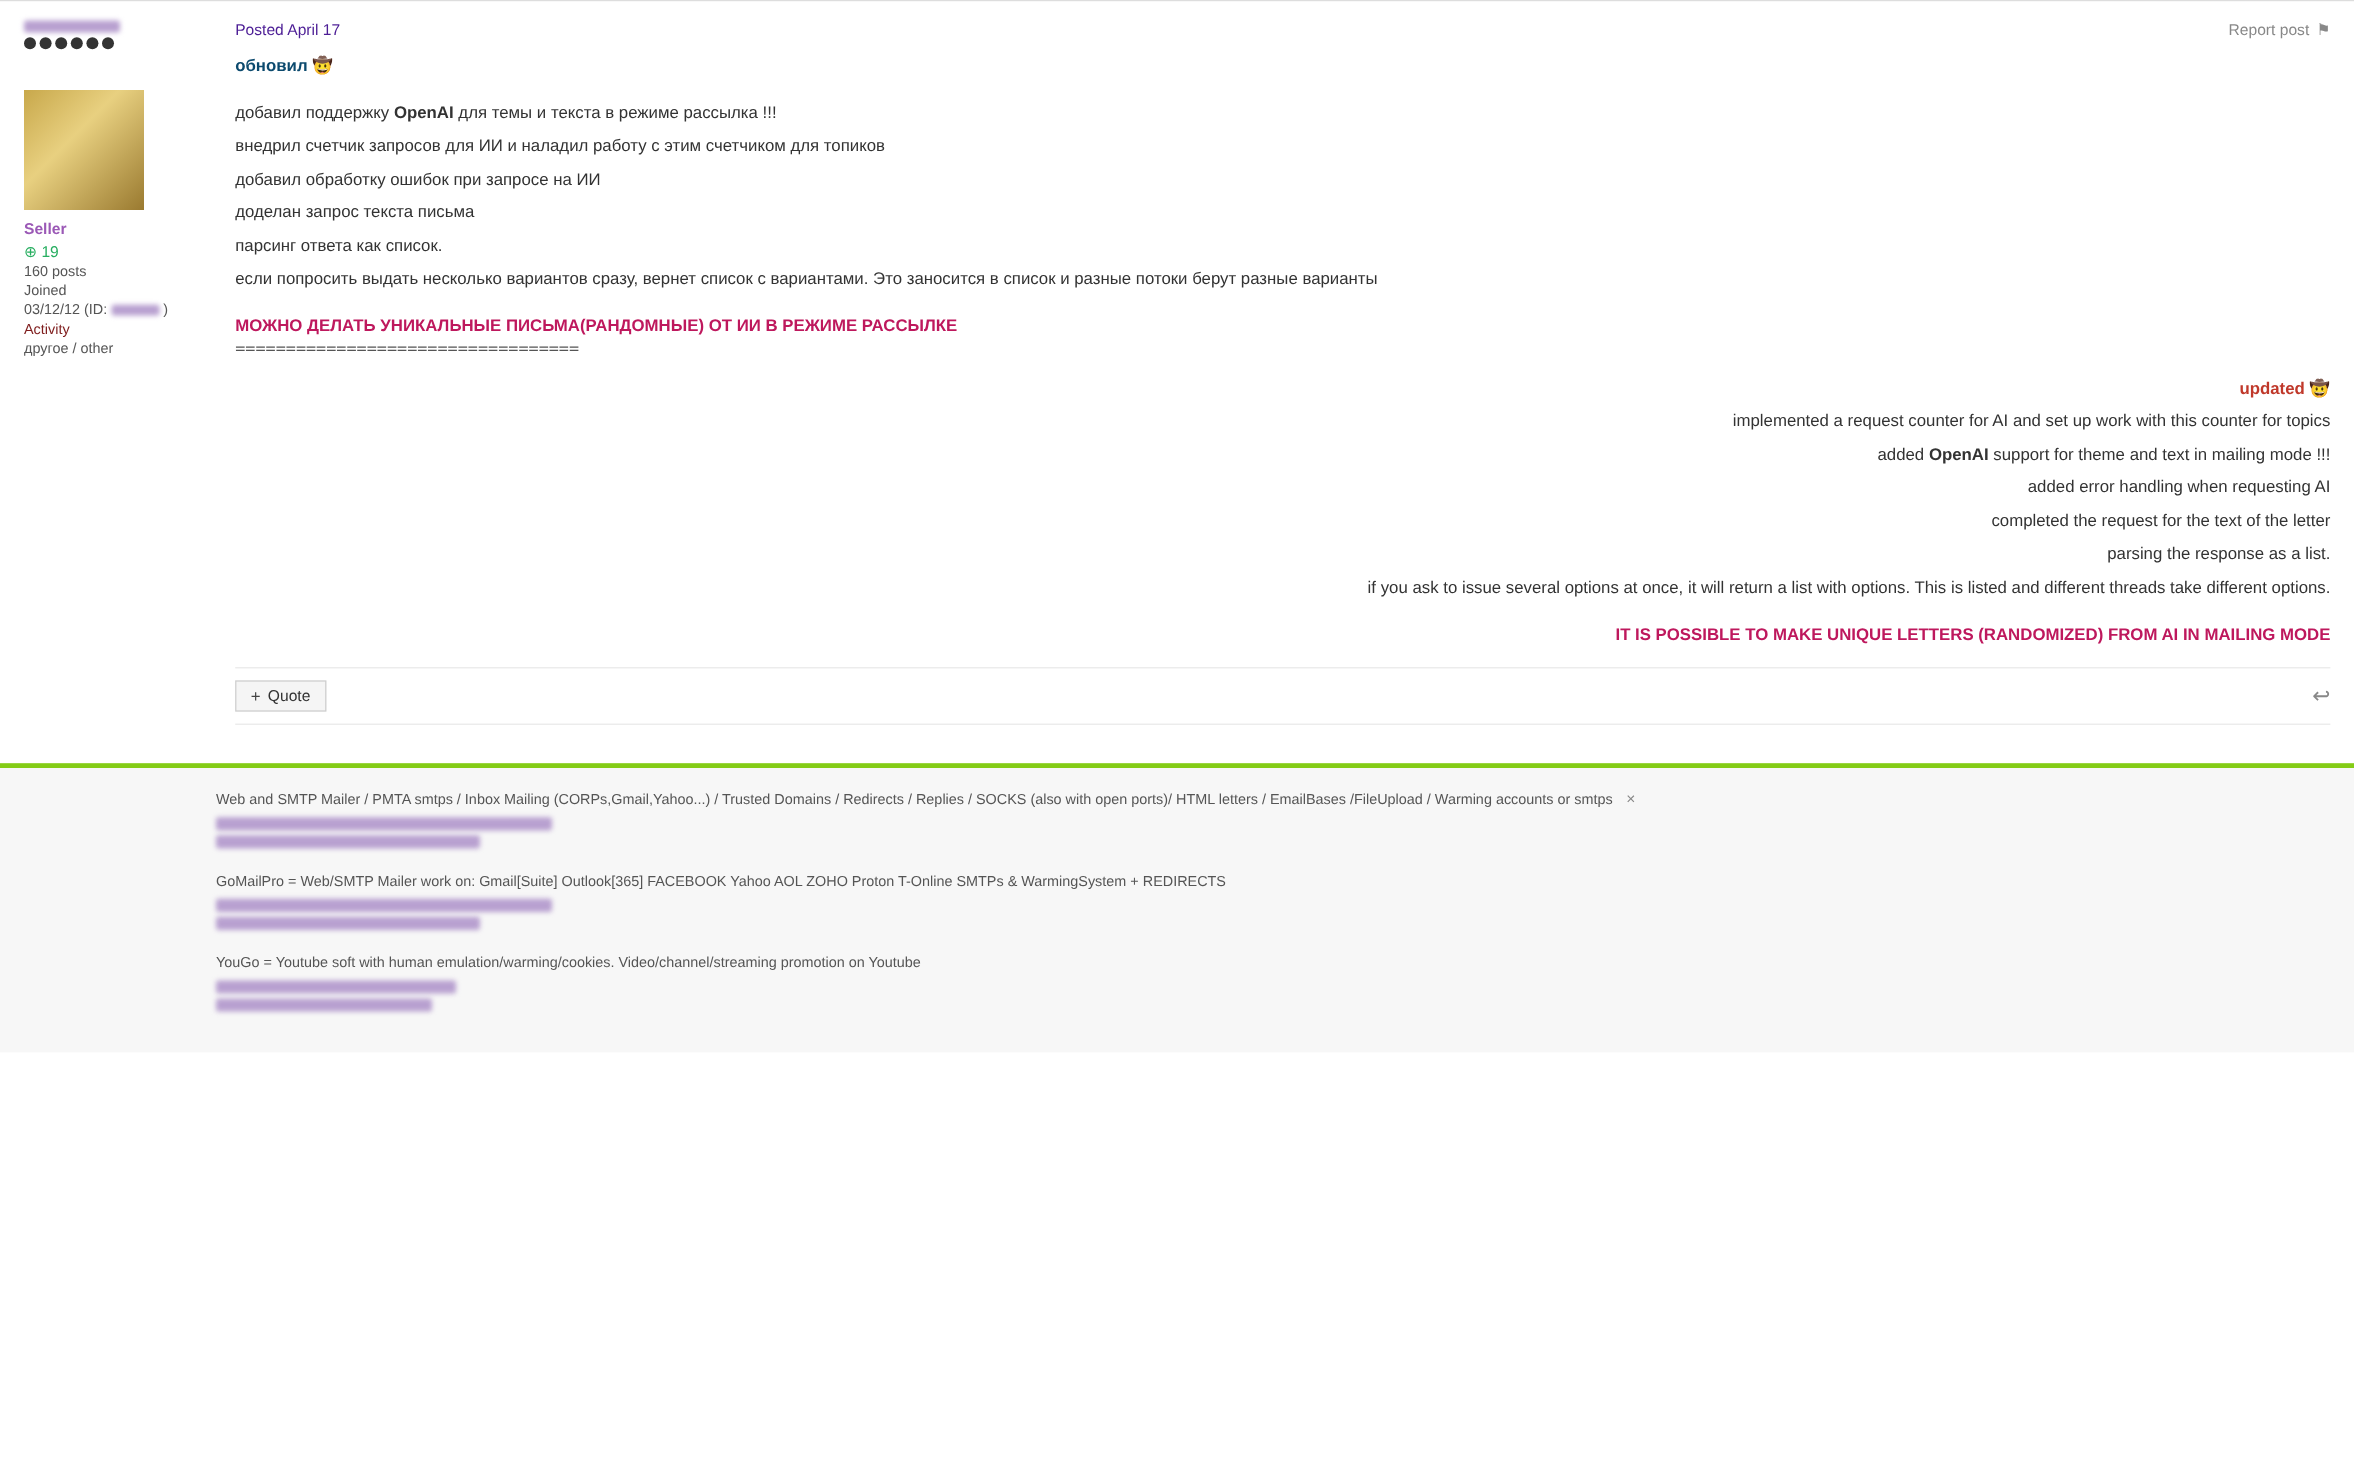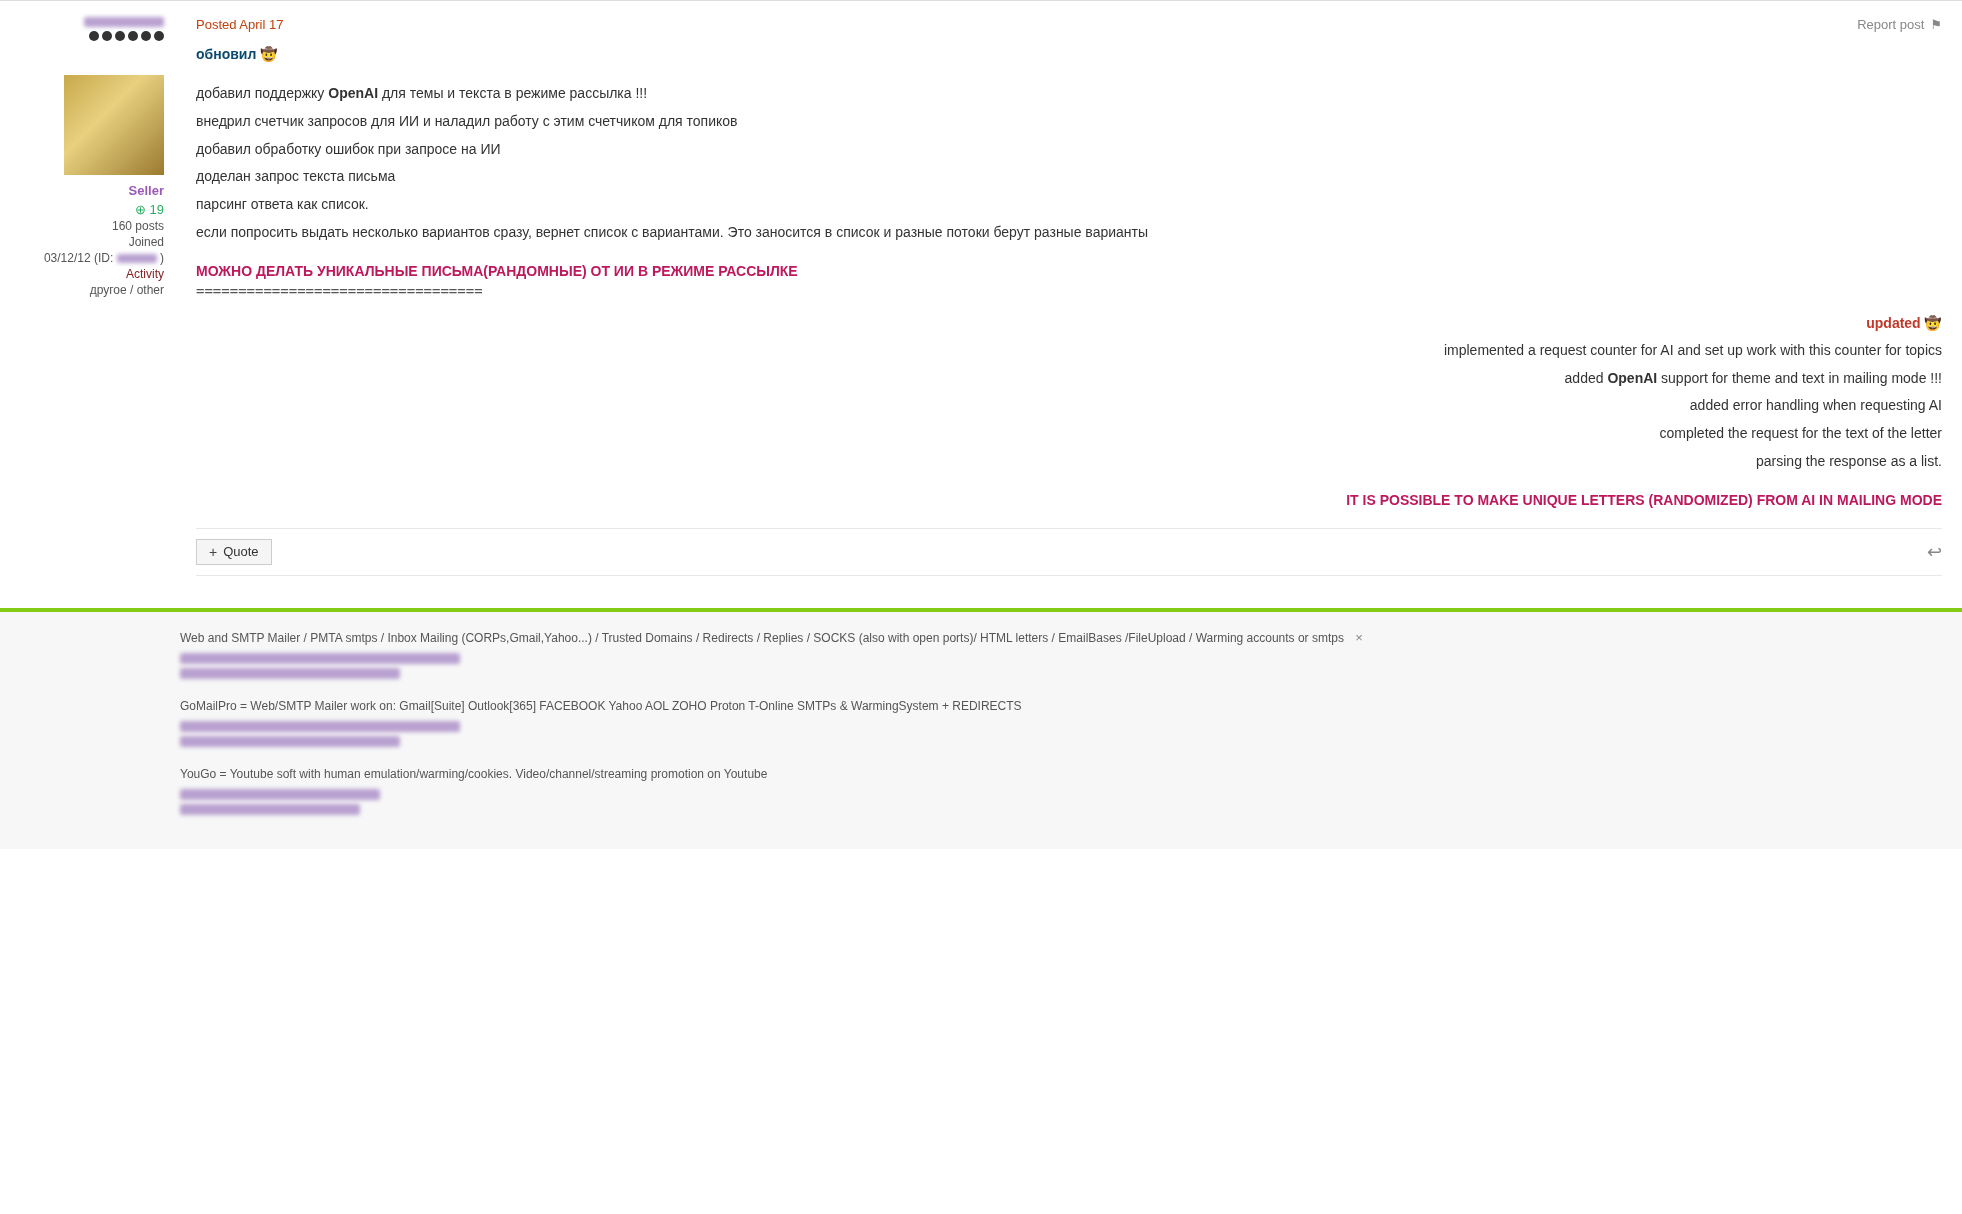--- a/index.html
+++ b/index.html
@@ -17,21 +17,21 @@
     .post-container {
       display: flex;
       border-top: 1px solid #ddd;
       padding: 16px 20px;
     }
     .sidebar {
       width: 160px;
       min-width: 160px;
       display: flex;
       flex-direction: column;
-      align-items: flex-end;
+      align-items: flex-start;
       padding-right: 16px;
     }
     .avatar-placeholder {
       width: 100px;
       height: 100px;
       background: linear-gradient(135deg, #c8a84b 0%, #e8d080 40%, #9a7a30 100%);
       margin-bottom: 8px;
       margin-top: 30px;
     }
     .username {
@@ -94,21 +94,21 @@
       flex: 1;
       padding-left: 16px;
     }
     .post-header {
       display: flex;
       justify-content: space-between;
       align-items: center;
       margin-bottom: 14px;
     }
     .post-date {
-      color: #c2410c;
+      color: #4c1d95;
       font-size: 13px;
     }
     .report-post {
       display: flex;
       align-items: center;
       gap: 6px;
       color: #888;
       font-size: 13px;
       cursor: pointer;
       text-align: right;
@@ -299,20 +299,21 @@
       <div class="updated-section">
         <div class="section-title-en">
           <span>updated 🤠</span>
         </div>
         <div class="section-block">
           <div class="content-text">implemented a request counter for AI and set up work with this counter for topics</div>
           <div class="content-text">added <strong>OpenAI</strong> support for theme and text in mailing mode !!!</div>
           <div class="content-text">added error handling when requesting AI</div>
           <div class="content-text">completed the request for the text of the letter</div>
           <div class="content-text">parsing the response as a list.</div>
+          <div class="content-text">if you ask to issue several options at once, it will return a list with options. This is listed and different threads take different options.</div>
         </div>
 
         <a class="highlight-blue" href="#">IT IS POSSIBLE TO MAKE UNIQUE LETTERS (RANDOMIZED) FROM AI IN MAILING MODE</a>
       </div>
 
       <div class="quote-row">
         <button class="quote-btn">
           <span class="plus">+</span>
           <span>Quote</span>
         </button>

